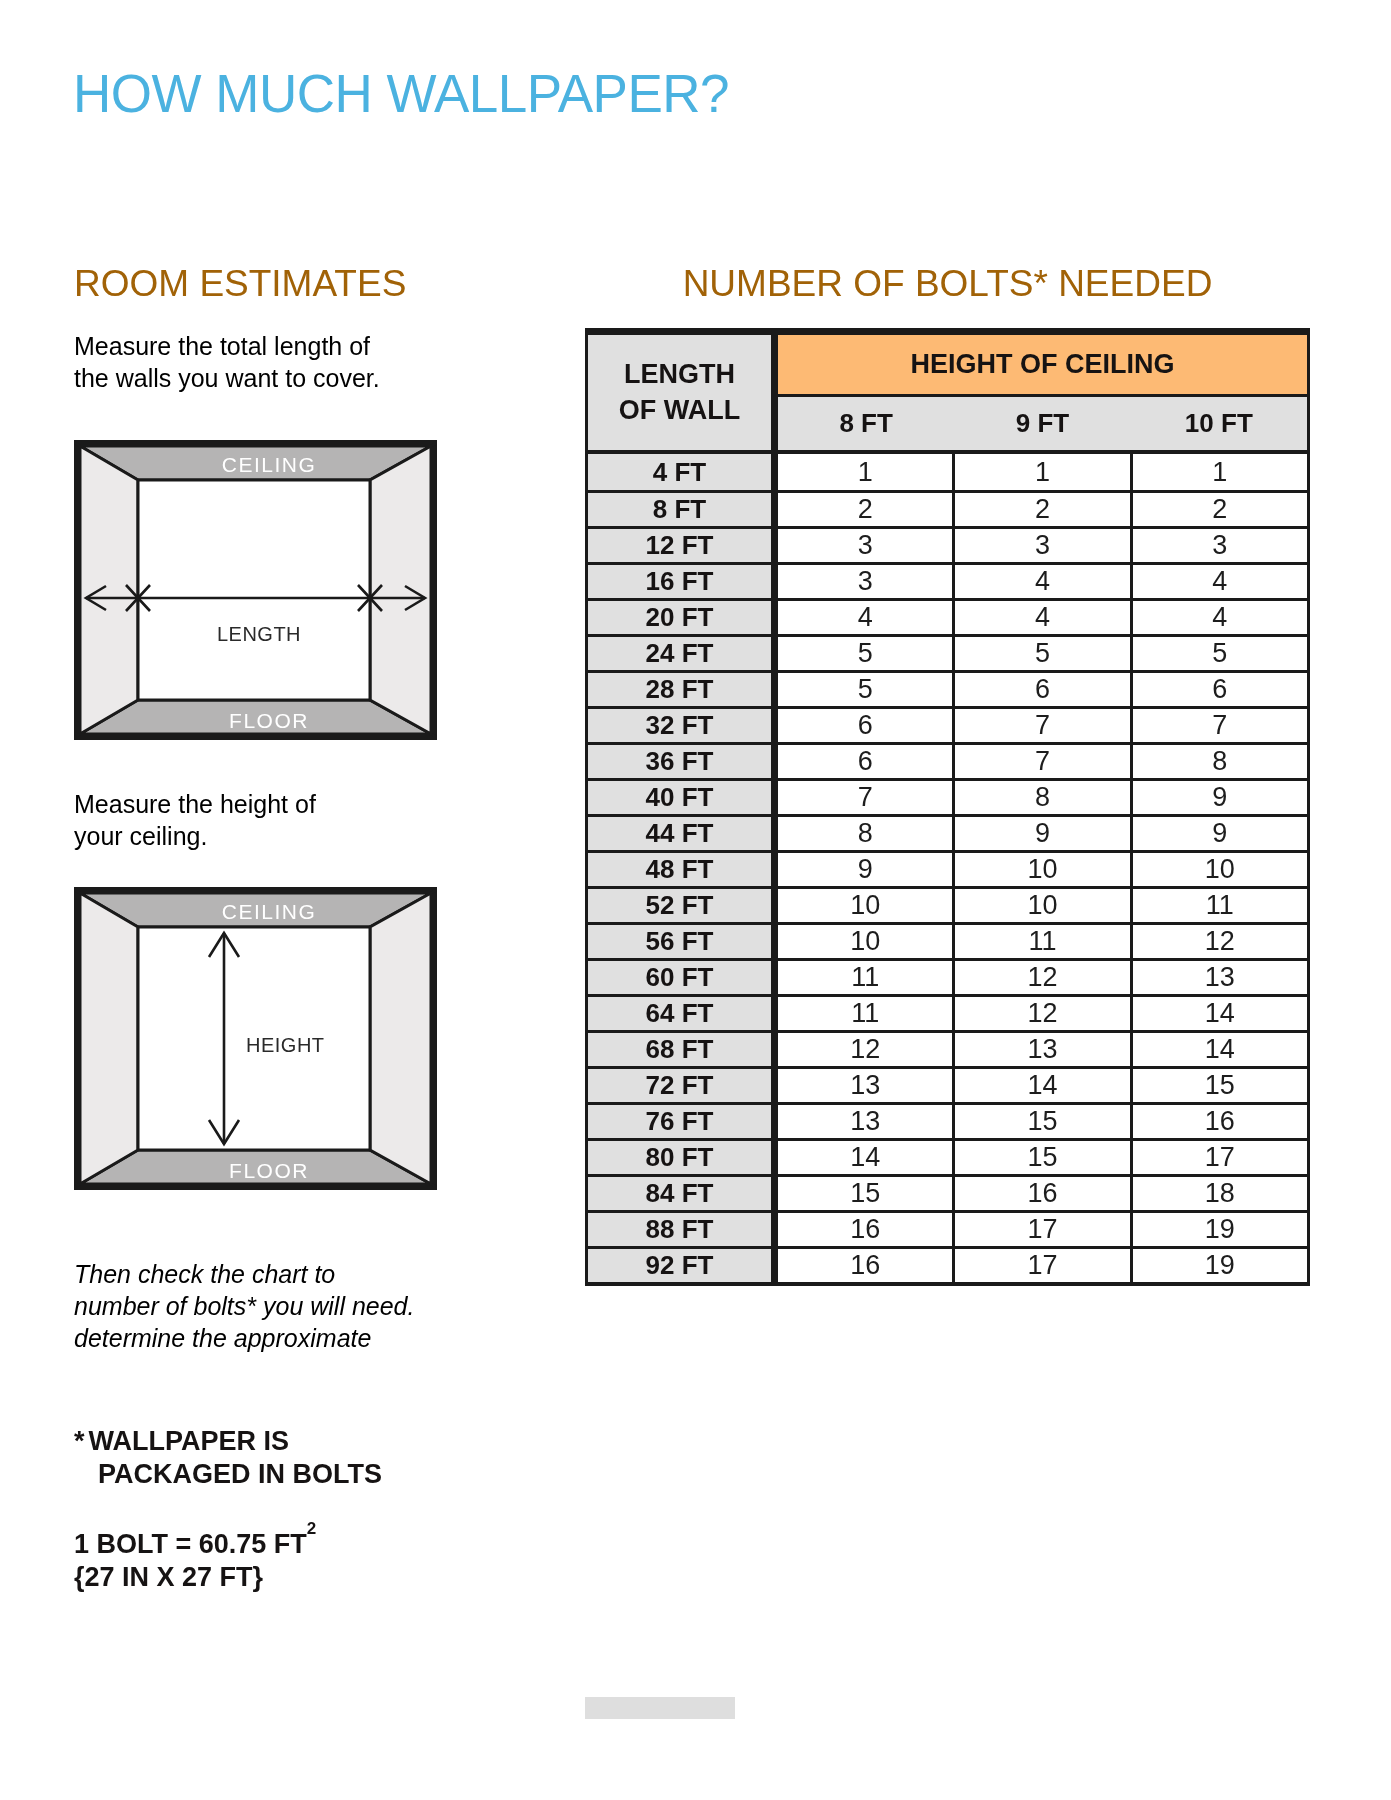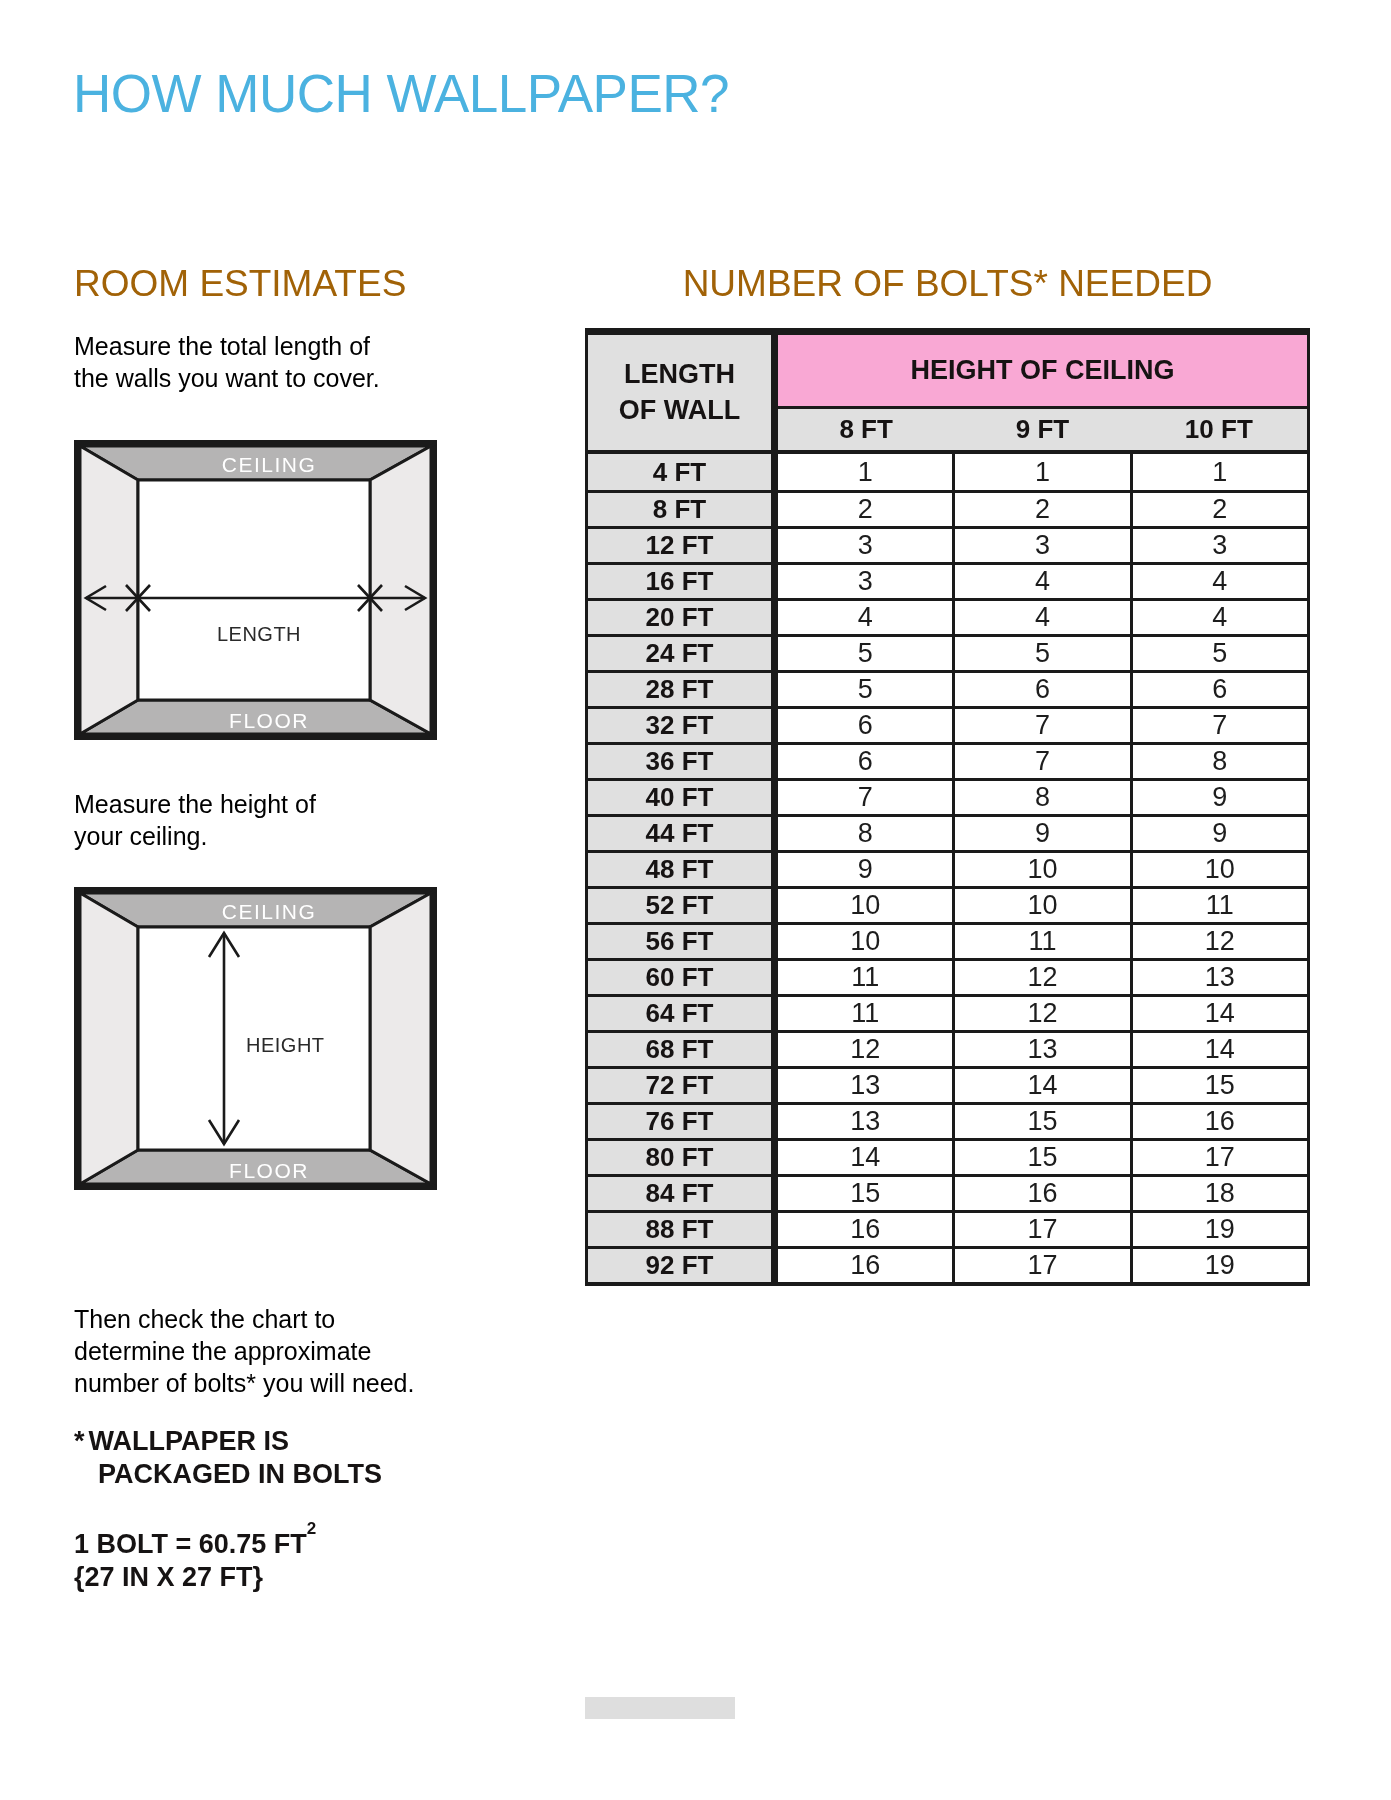--- a/index.html
+++ b/index.html
@@ -11,21 +11,21 @@
   .title {
     position:absolute; left:73px; top:63px;
     font-size:53px; font-weight:normal; color:#4BB2E0; letter-spacing:-0.5px;
   }
   .blue-heading { font-size:37px; font-weight:normal; color:#a16207; }
   .room-heading { position:absolute; left:74px; top:263px; }
   .table-heading { position:absolute; left:585px; top:263px; width:725px; text-align:center; }
   .para { position:absolute; left:74px; font-size:25px; line-height:32px; color:#000000;margin-top:9px; }
   .para1 { top:321px; }
   .para2 { top:779px; }
-  .para3 { top:1294px; }
+  .para3 { top:1249px;font-style:italic; }
   .diagram { position:absolute; left:74px; }
   .diagram1 { top:440px; }
   .diagram2 { top:887px; }
   svg text { font-family:"Liberation Sans", sans-serif; }
   .footnote { position:absolute; left:74px; top:1425px; font-size:27px; font-weight:bold; line-height:33px; color:#161313; }
   .footnote .indent { margin-left:24px; }
   .footnote .star-gap { margin-left:4px; }
   .bolt-info { position:absolute; left:74px; top:1521px; font-size:27px; font-weight:bold; line-height:33px; color:#161313; }
   .bolt-info sup { font-size:17px; position:relative; top:-9px; }
 
@@ -36,21 +36,21 @@
     border:3px solid #1a1a1a; border-top-width:7px; border-bottom-width:4px;
   }
   .thead { display:flex; border-bottom:4px solid #1a1a1a; }
   .corner-cell {
     width:190px; background:#e0e0e0; border-right:7px solid #1a1a1a;
     height:115px; display:flex; flex-direction:column; align-items:center; justify-content:center;
     font-weight:bold; font-size:27px; line-height:1.3; color:#161313;
   }
   .head-right { flex:1; display:flex; flex-direction:column; }
   .group-header {
-    height:74px; background:#f9a8d4; border-bottom:3px solid #1a1a1a;
+    height:62px; background:#fdba74; border-bottom:3px solid #1a1a1a;
     display:flex; align-items:center; justify-content:center;
     font-weight:bold; font-size:27px; color:#161313;
   }
   .sub-headers { flex:1; background:#e0e0e0; display:flex; }
   .sub-cell {
     flex:1; display:flex; align-items:center; justify-content:center;
     font-weight:bold; font-size:26px; color:#161313;
   }
   .trow { display:flex; height:36px; }
   .trow + .trow { border-top:3px solid #1a1a1a; }
@@ -116,22 +116,22 @@
   <g stroke="#1a1a1a" stroke-width="2.6" fill="none">
     <path d="M150,46 L150,257"></path>
     <path d="M135,70 L150,46 L165,70"></path>
     <path d="M135,233 L150,257 L165,233"></path>
   </g>
   <text x="172" y="165" text-anchor="start" font-size="20" letter-spacing="0.5" fill="#2a2a2a">HEIGHT</text>
 </svg>
 
 <div class="para para3">
   <div>Then check the chart to</div>
+  <div>number of bolts* you will need.</div>
   <div>determine the approximate</div>
-  <div>number of bolts* you will need.</div>
 </div>
 
 <div class="footnote">
   <div><span>*</span><span class="star-gap">WALLPAPER IS</span></div>
   <div class="indent">PACKAGED IN BOLTS</div>
 </div>
 
 <div class="bolt-info">
   <div><span>1 BOLT = 60.75 FT</span><sup>2</sup></div>
   <div>{27 IN X 27 FT}</div>

